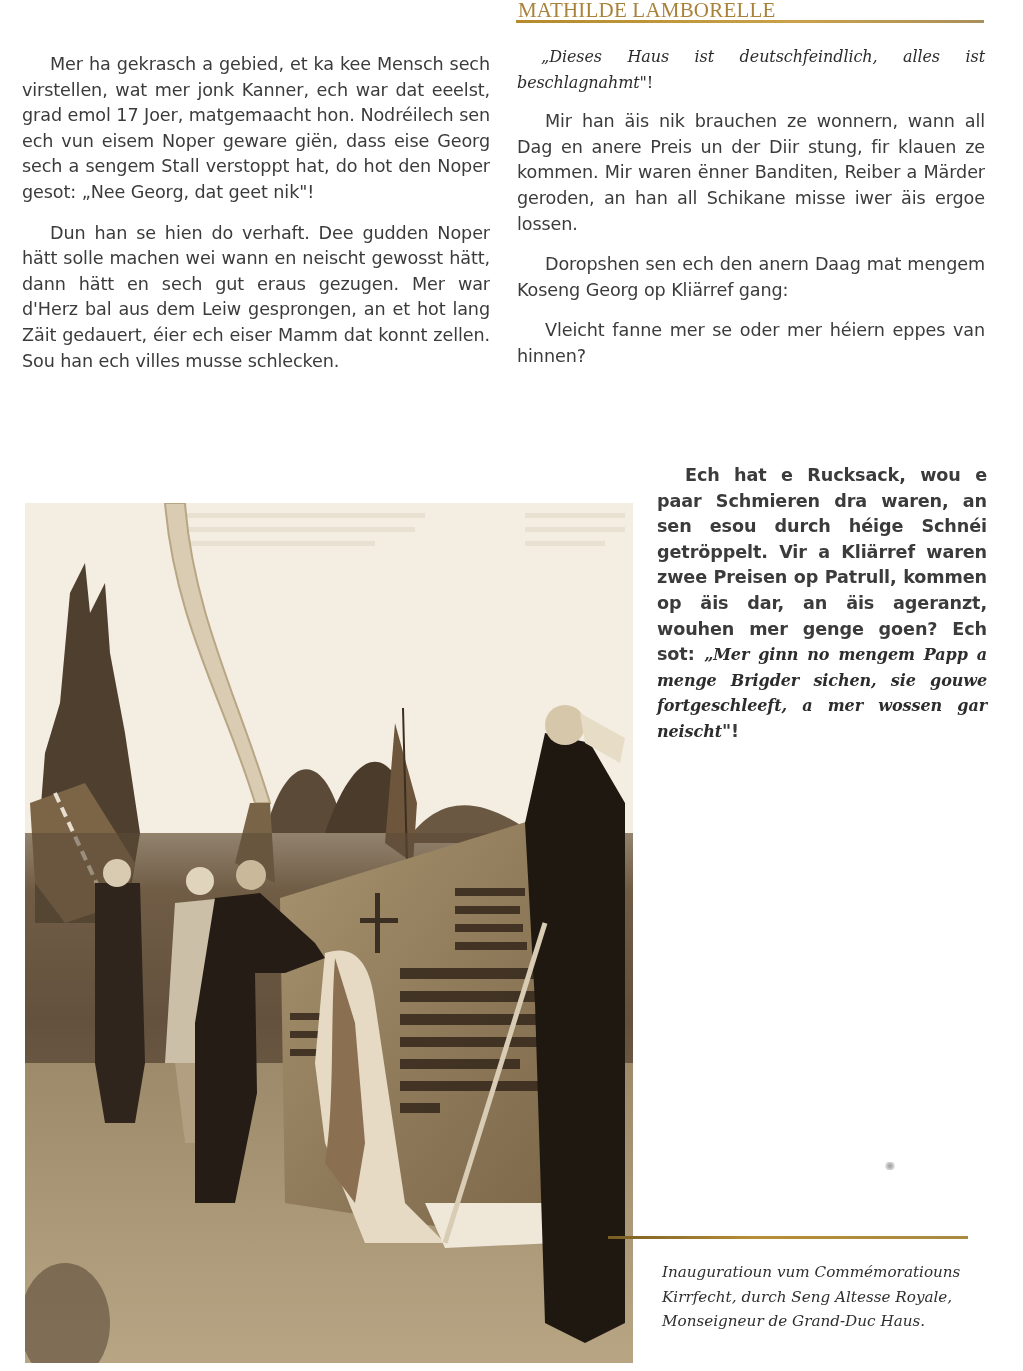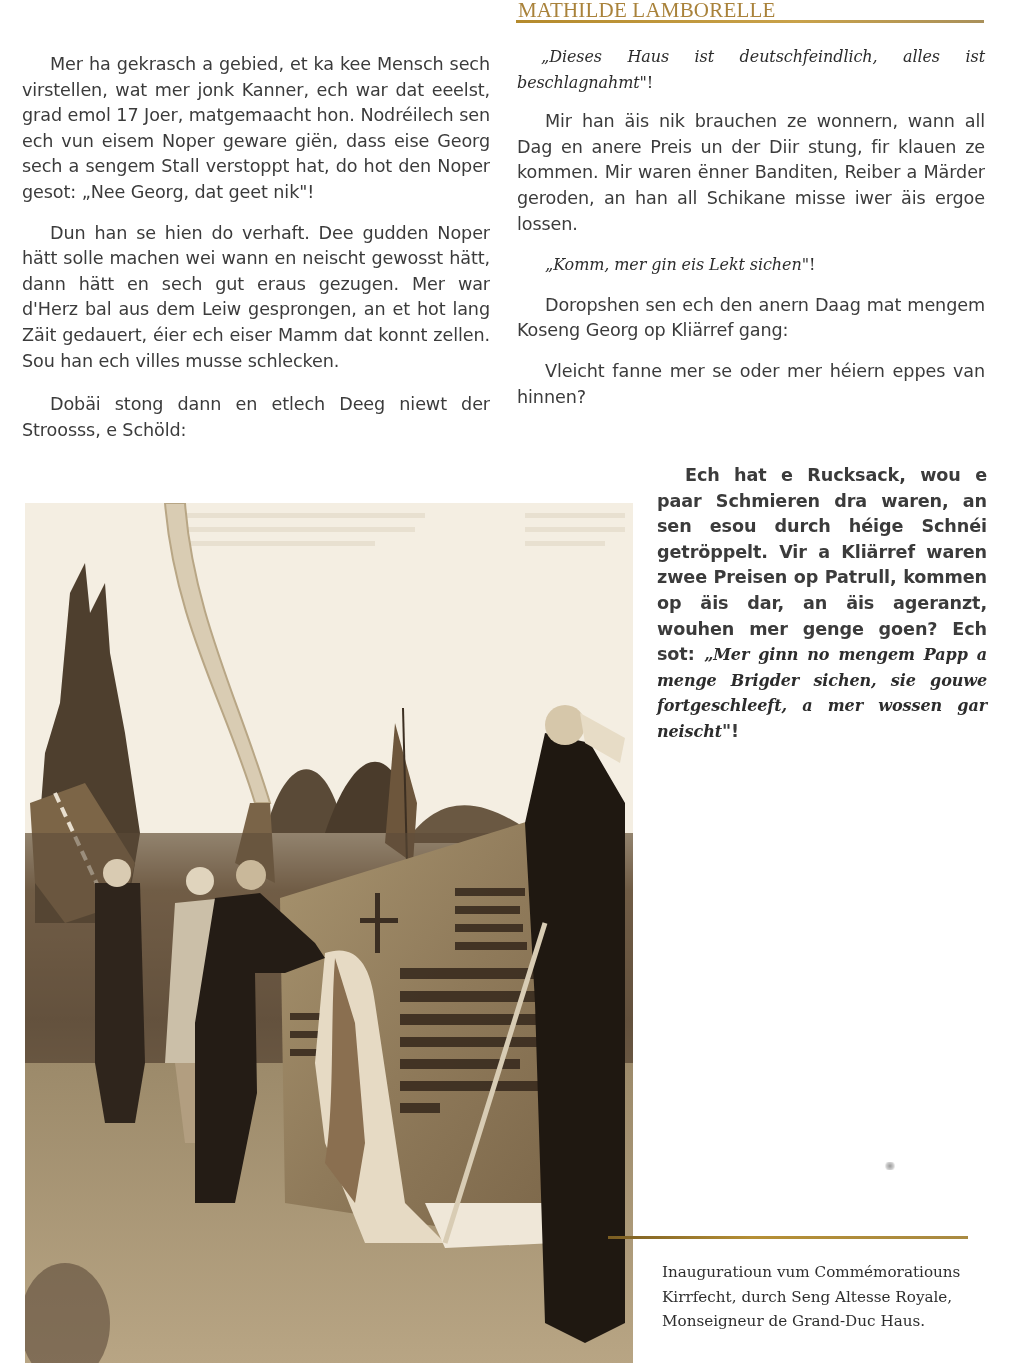--- a/index.html
+++ b/index.html
@@ -54,46 +54,44 @@
   .photo svg { position: absolute; inset: 0; }
 
   
   .caption-rule {
     position: absolute; left: 608px; top: 1236px; width: 360px; height: 3px;
     background: linear-gradient(90deg, #7a5d22, #b58f35 40%, #a98a42);
   }
   .caption {
     position: absolute; left: 662px; top: 1260px; width: 330px;
     font-family: "DejaVu Serif", "Liberation Serif", serif;
-    font-size: 15.2px; line-height: 24.5px; color: #2e2e2e;
+    font-style: italic; font-size: 15.2px; line-height: 24.5px; color: #2e2e2e;
   }
   .caption span { display: block; white-space: nowrap; }
   .speck {
     position: absolute; left: 884px; top: 1162px; width: 12px; height: 8px;
     background: radial-gradient(circle, #9a9a9a 0%, #cfcfcf 50%, transparent 75%);
   }
 </style>
 </head>
 <body>
 
 <div class="page">
 
   <div class="header-title">MATHILDE LAMBORELLE</div>
   <div class="header-rule"></div>
 
   <div class="col col-left">
     <p>Mer ha gekrasch a gebied, et ka kee Mensch sech virstellen, wat mer jonk Kanner, ech war dat eeelst, grad emol 17 Joer, matgemaacht hon. Nodréilech sen ech vun eisem Noper geware giën, dass eise Georg sech a sengem Stall verstoppt hat, do hot den Noper gesot: „Nee Georg, dat geet nik"!</p>
     <p style="margin-bottom:18px">Dun han se hien do verhaft. Dee gudden Noper hätt solle machen wei wann en neischt gewosst hätt, dann hätt en sech gut eraus gezugen. Mer war d'Herz bal aus dem Leiw gesprongen, an et hot lang Zäit gedauert, éier ech eiser Mamm dat konnt zellen. Sou han ech villes musse schlecken.</p>
-    <p>Dobäi stong dann en etlech Deeg niewt der Stroosss, e Schöld:</p>
   </div>
 
   <div class="col col-right">
     <p class="quote first-quote"><span>„Dieses Haus ist deutschfeindlich, alles ist beschlagnahmt</span><span class="end">"!</span></p>
     <p>Mir han äis nik brauchen ze wonnern, wann all Dag en anere Preis un der Diir stung, fir klauen ze kommen. Mir waren ënner Banditen, Reiber a Märder geroden, an han all Schikane misse iwer äis ergoe lossen.</p>
-    <p class="quote"><span>„Komm, mer gin eis Lekt sichen</span><span class="end">"!</span></p>
     <p>Doropshen sen ech den anern Daag mat mengem Koseng Georg op Kliärref gang:</p>
     <p>Vleicht fanne mer se oder mer héiern eppes van hinnen?</p>
   </div>
 
   <div class="col col-narrow">
     <p><span>Ech hat e Rucksack, wou e paar Schmieren dra waren, an sen esou durch héige Schnéi getröppelt. Vir a Kliärref waren zwee Preisen op Patrull, kommen op äis dar, an äis ageranzt, wouhen mer genge goen? Ech sot:</span>
       <span class="inline-quote">„Mer ginn no mengem Papp a menge Brigder sichen, sie gouwe fortgeschleeft, a mer wossen gar neischt</span><span>"!</span></p>
   </div>
 
   <div class="photo">

